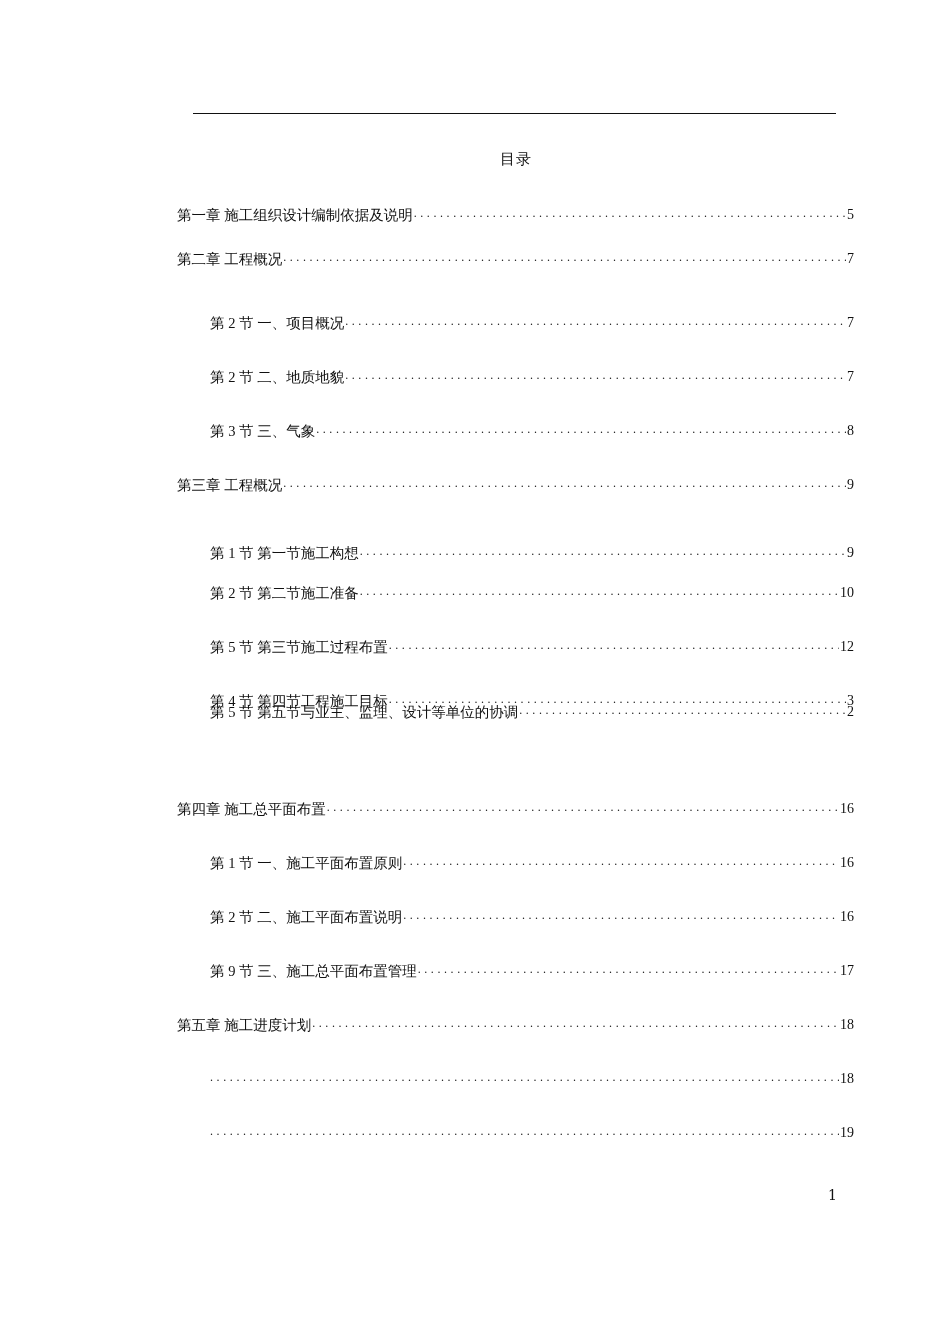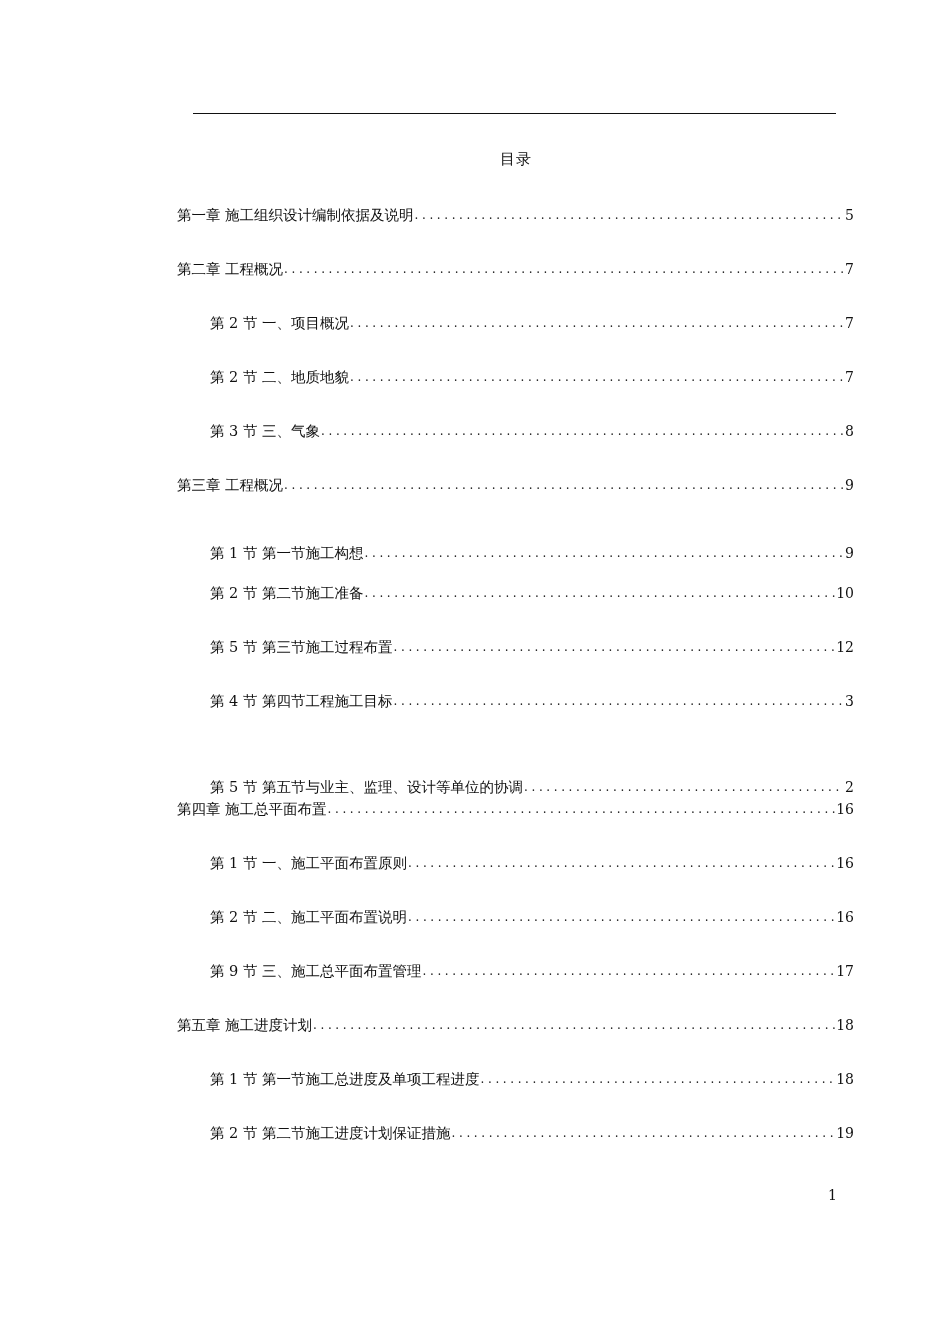--- a/index.html
+++ b/index.html
@@ -35,24 +35,25 @@
     .toc-list {
       position: absolute;
       left: 0;
       top: 0;
       width: 950px;
     }
     .toc-entry {
       position: absolute;
       height: 22px;
       display: flex;
-      align-items: flex-end;
+      align-items: flex-start;
       font-size: 14.5px;
       line-height: 22px;
       white-space: nowrap;
+      font-family: Liberation Serif, serif;
     }
     .toc-entry.level-1 { left: 177px; width: 677px; }
     .toc-entry.level-2 { left: 210px; width: 644px; }
     .toc-entry .label {
       flex: 0 0 auto;
       padding-right: 1px;
     }
     .toc-entry .leader {
       flex: 1 1 auto;
       overflow: hidden;
@@ -83,21 +84,21 @@
 <div class="header-rule"></div>
 
 <div class="toc-title">目录</div>
 
 <div class="toc-list">
   <div class="toc-entry level-1" style="top:204px">
     <span class="label">第一章 施工组织设计编制依据及说明</span>
     <span class="leader"></span>
     <span class="page-num">5</span>
   </div>
-  <div class="toc-entry level-1" style="top:258px">
+  <div class="toc-entry level-1" style="top:248px">
     <span class="label">第二章 工程概况</span>
     <span class="leader"></span>
     <span class="page-num">7</span>
   </div>
   <div class="toc-entry level-2" style="top:312px">
     <span class="label">第 2 节 一、项目概况</span>
     <span class="leader"></span>
     <span class="page-num">7</span>
   </div>
   <div class="toc-entry level-2" style="top:366px">
@@ -128,21 +129,21 @@
   <div class="toc-entry level-2" style="top:636px">
     <span class="label">第 5 节 第三节施工过程布置</span>
     <span class="leader"></span>
     <span class="page-num">12</span>
   </div>
   <div class="toc-entry level-2" style="top:690px">
     <span class="label">第 4 节 第四节工程施工目标</span>
     <span class="leader"></span>
     <span class="page-num">3</span>
   </div>
-  <div class="toc-entry level-2" style="top:776px">
+  <div class="toc-entry level-2" style="top:701px">
     <span class="label">第 5 节 第五节与业主、监理、设计等单位的协调</span>
     <span class="leader"></span>
     <span class="page-num">2</span>
   </div>
   <div class="toc-entry level-1" style="top:798px">
     <span class="label">第四章 施工总平面布置</span>
     <span class="leader"></span>
     <span class="page-num">16</span>
   </div>
   <div class="toc-entry level-2" style="top:852px">
@@ -159,24 +160,22 @@
     <span class="label">第 9 节 三、施工总平面布置管理</span>
     <span class="leader"></span>
     <span class="page-num">17</span>
   </div>
   <div class="toc-entry level-1" style="top:1014px">
     <span class="label">第五章 施工进度计划</span>
     <span class="leader"></span>
     <span class="page-num">18</span>
   </div>
   <div class="toc-entry level-2" style="top:1068px">
-    <span class="label">第 1 节 第一节施工总进度及单项工程进度</span>
     <span class="leader"></span>
     <span class="page-num">18</span>
   </div>
   <div class="toc-entry level-2" style="top:1122px">
-    <span class="label">第 2 节 第二节施工进度计划保证措施</span>
     <span class="leader"></span>
     <span class="page-num">19</span>
   </div>
 </div>
 
 <div class="page-footer-num">1</div>
 
 </body></html>

